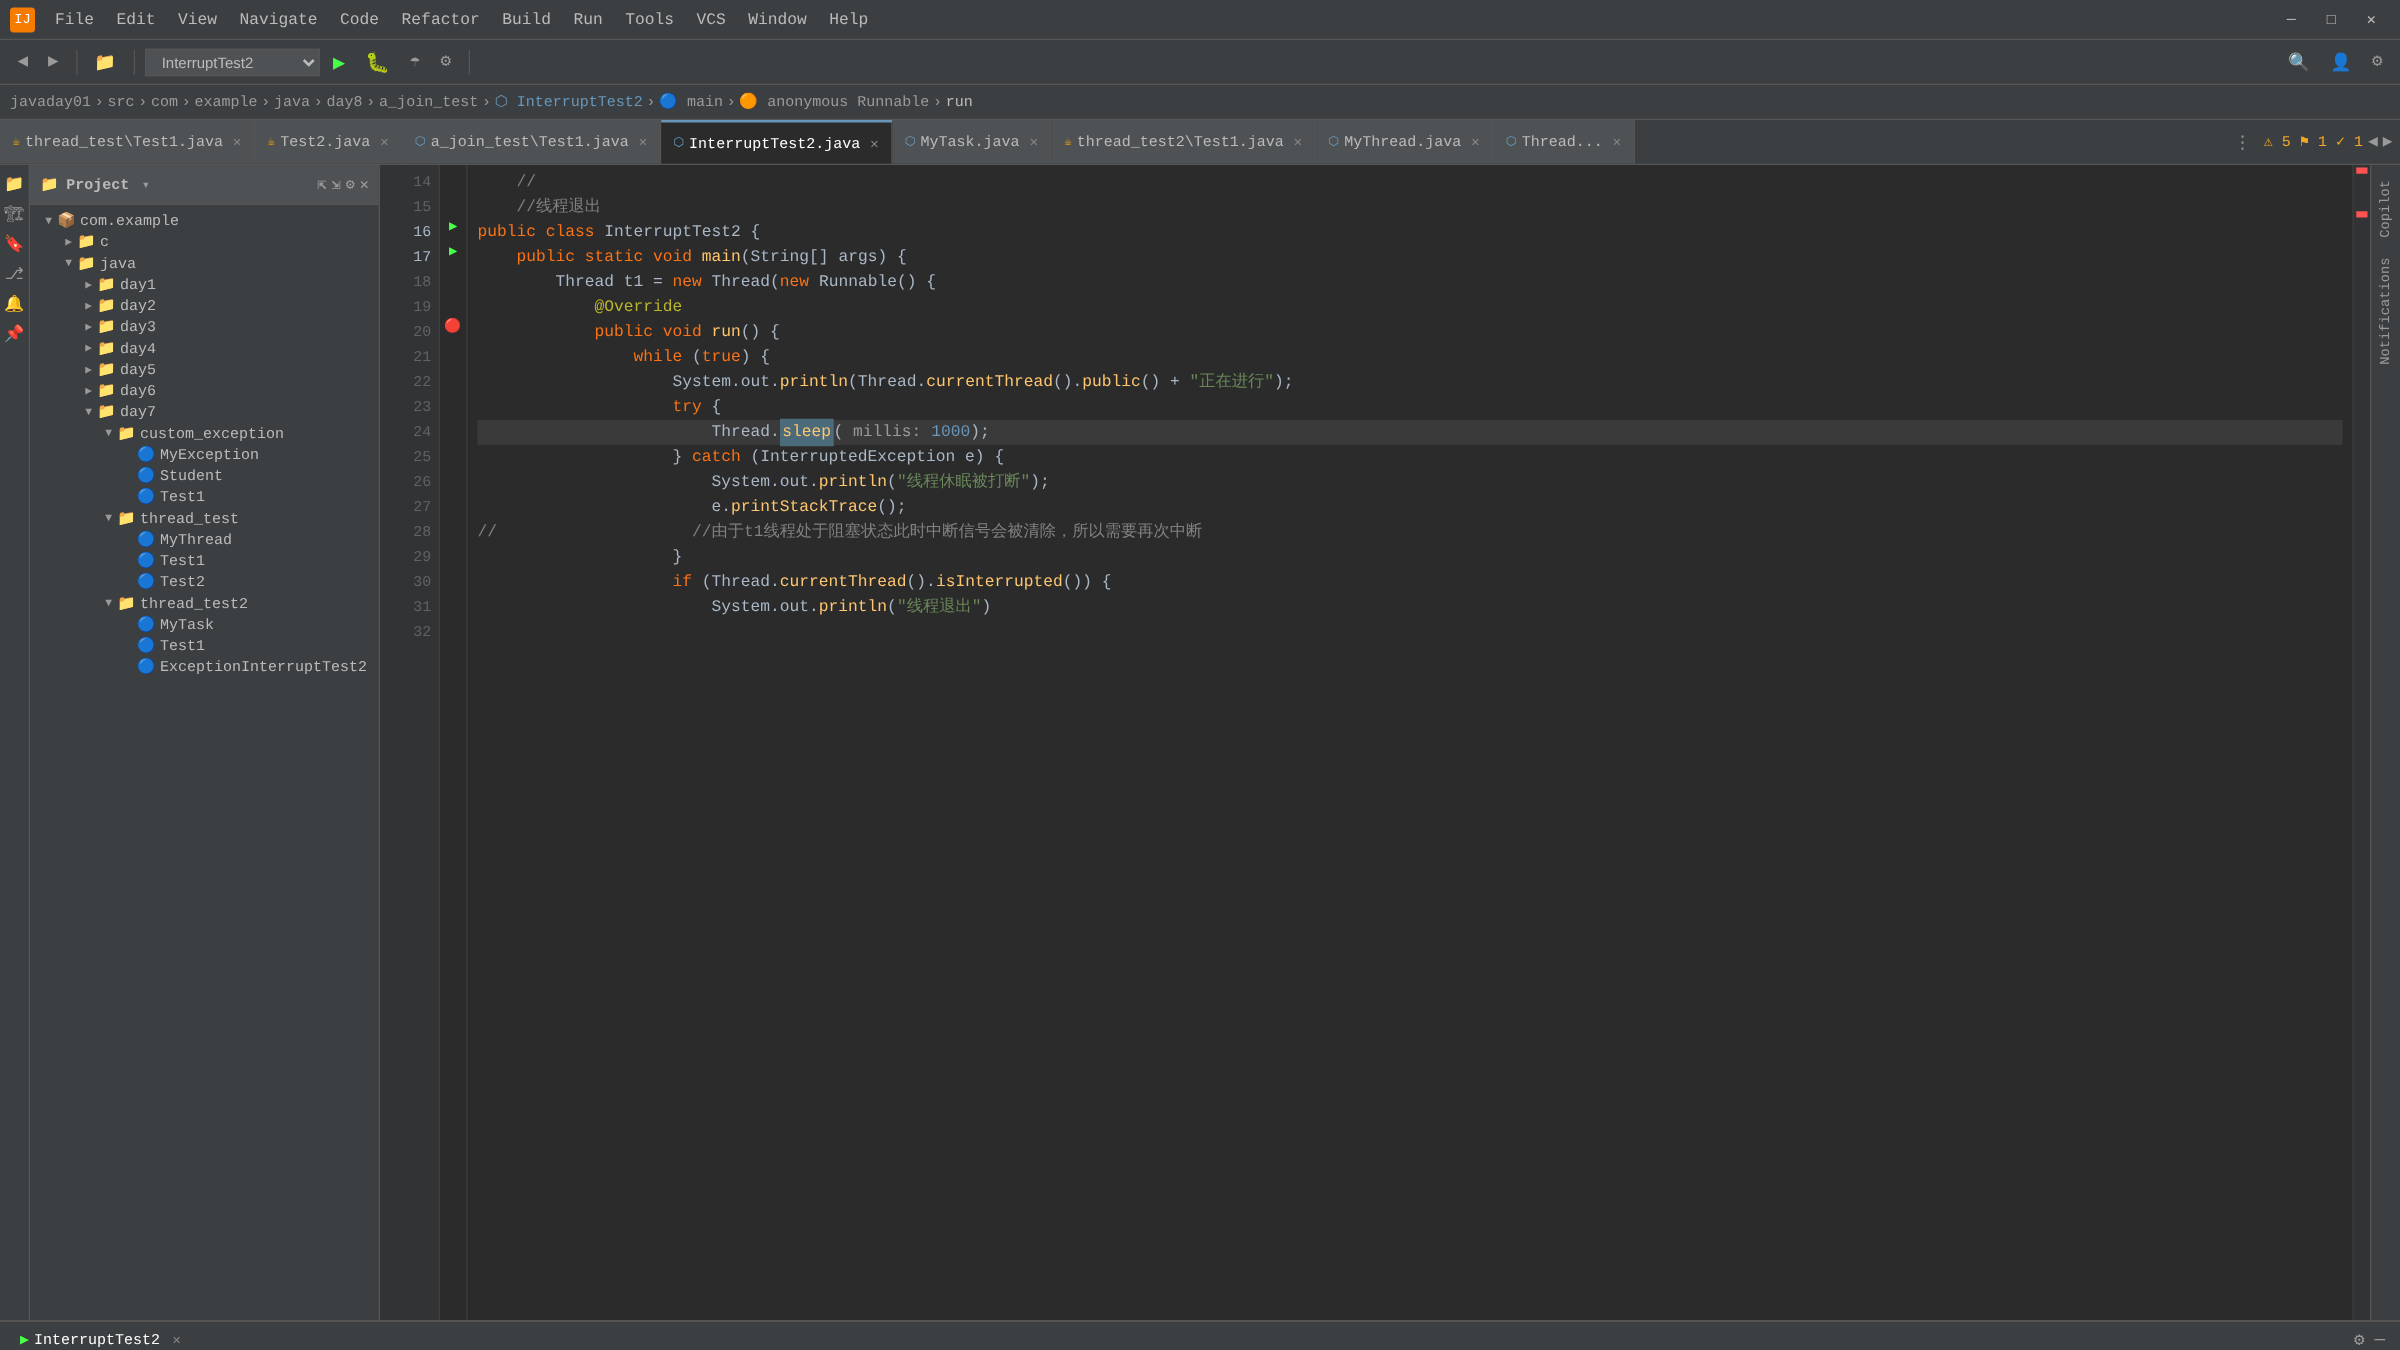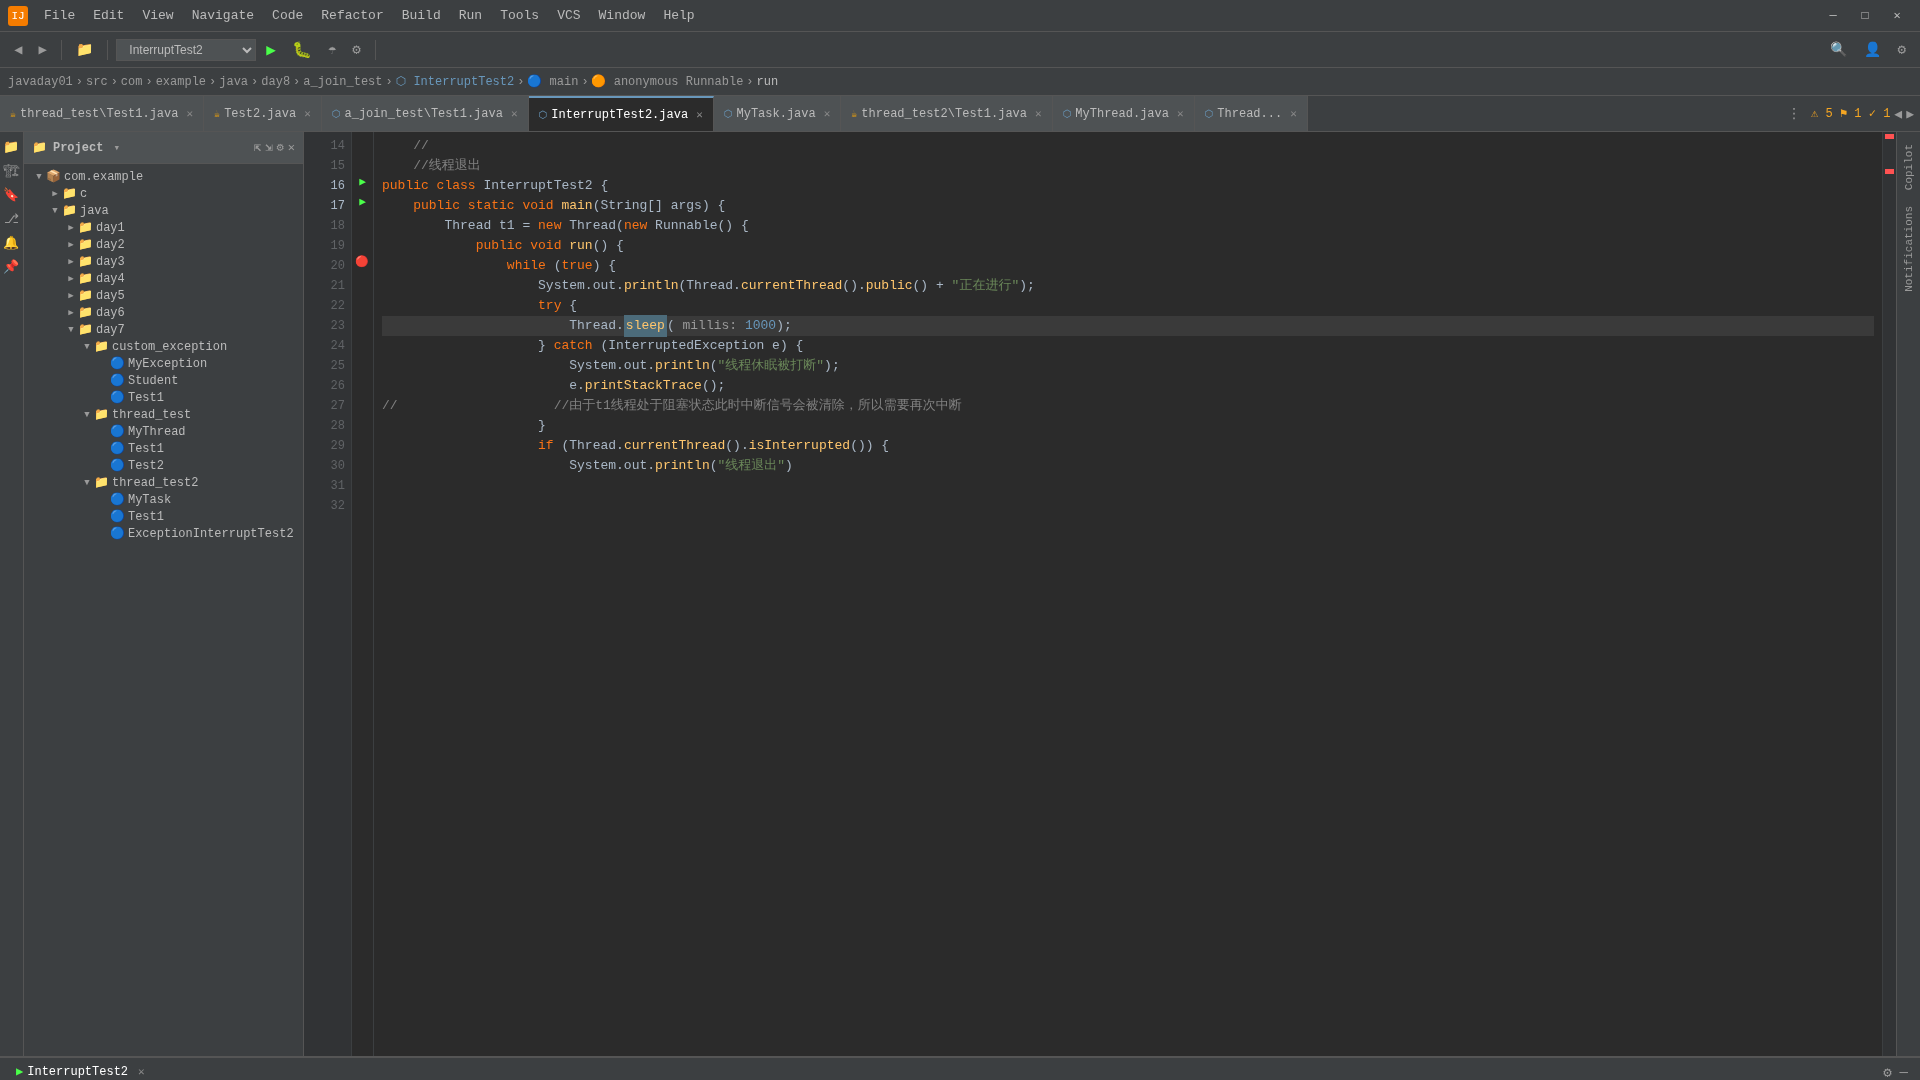--- a/index.html
+++ b/index.html
@@ -557,20 +557,21 @@
         <div style="height:20px; line-height:20px;"></div>
         <div style="height:20px; line-height:20px; color:#f5a623; font-size:11px; text-align:center;">🔴</div>
       </div>
 
       <div id="code-content">
         <div class="code-line"><span class="comment">    //</span></div>
         <div class="code-line"><span class="comment">    //线程退出</span></div>
         <div class="code-line"><span class="kw">public </span><span class="kw">class </span><span class="cls">InterruptTest2 </span><span>{</span></div>
         <div class="code-line"><span>    </span><span class="kw">public </span><span class="kw">static </span><span class="kw">void </span><span class="fn">main</span><span>(</span><span class="type">String</span><span>[] args) {</span></div>
         <div class="code-line"><span>        </span><span class="type">Thread</span><span> t1 = </span><span class="kw">new </span><span class="type">Thread</span><span>(</span><span class="kw">new </span><span class="type">Runnable</span><span>() {</span></div>
+        <div class="code-line"><span class="ann">            @Override</span></div>
         <div class="code-line"><span>            </span><span class="kw">public </span><span class="kw">void </span><span class="fn">run</span><span>() {</span></div>
         <div class="code-line"><span>                </span><span class="kw">while </span><span>(</span><span class="kw">true</span><span>) {</span></div>
         <div class="code-line"><span>                    </span><span class="type">System</span><span>.</span><span class="var">out</span><span>.</span><span class="fn">println</span><span>(</span><span class="type">Thread</span><span>.</span><span class="fn">currentThread</span><span>().</span><span class="fn">public</span><span>() + </span><span class="str">"正在进行"</span><span>);</span></div>
         <div class="code-line"><span>                    </span><span class="kw">try </span><span>{</span></div>
         <div class="code-line" style="background:#3a3a3a;"><span>                        </span><span class="type">Thread</span><span>.</span><span style="background:#4c6b7a; padding:1px 2px;" class="fn">sleep</span><span>( </span><span style="color:#9a9a9a;">millis:</span><span> </span><span class="num">1000</span><span>);</span></div>
         <div class="code-line"><span>                    } </span><span class="kw">catch </span><span>(</span><span class="type">InterruptedException</span><span> e) {</span></div>
         <div class="code-line"><span>                        </span><span class="type">System</span><span>.</span><span class="var">out</span><span>.</span><span class="fn">println</span><span>(</span><span class="str">"线程休眠被打断"</span><span>);</span></div>
         <div class="code-line"><span>                        e.</span><span class="fn">printStackTrace</span><span>();</span></div>
         <div class="code-line"><span class="comment">//                    //由于t1线程处于阻塞状态此时中断信号会被清除，所以需要再次中断</span></div>
         <div class="code-line"><span>                    }</span></div>

